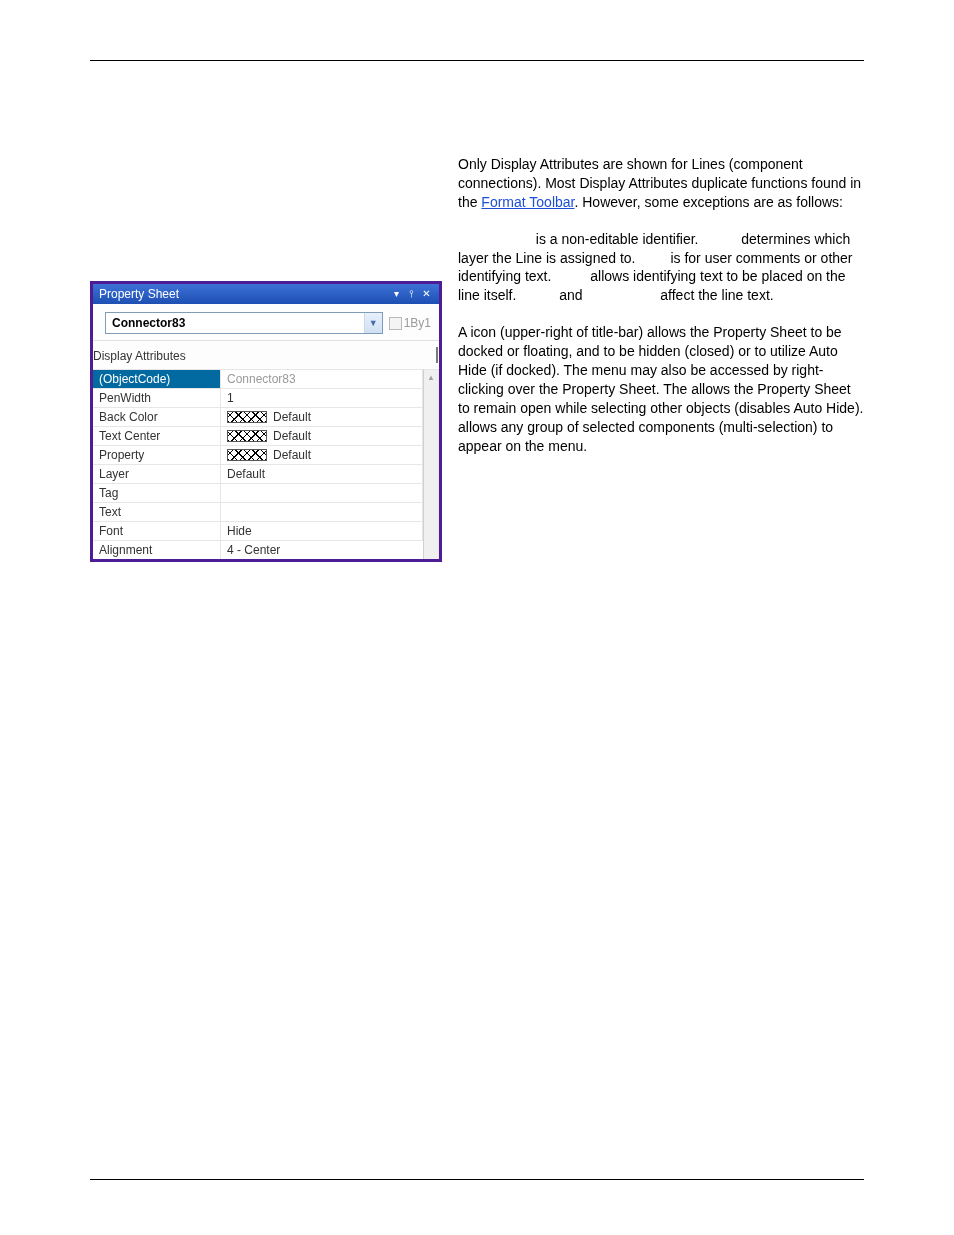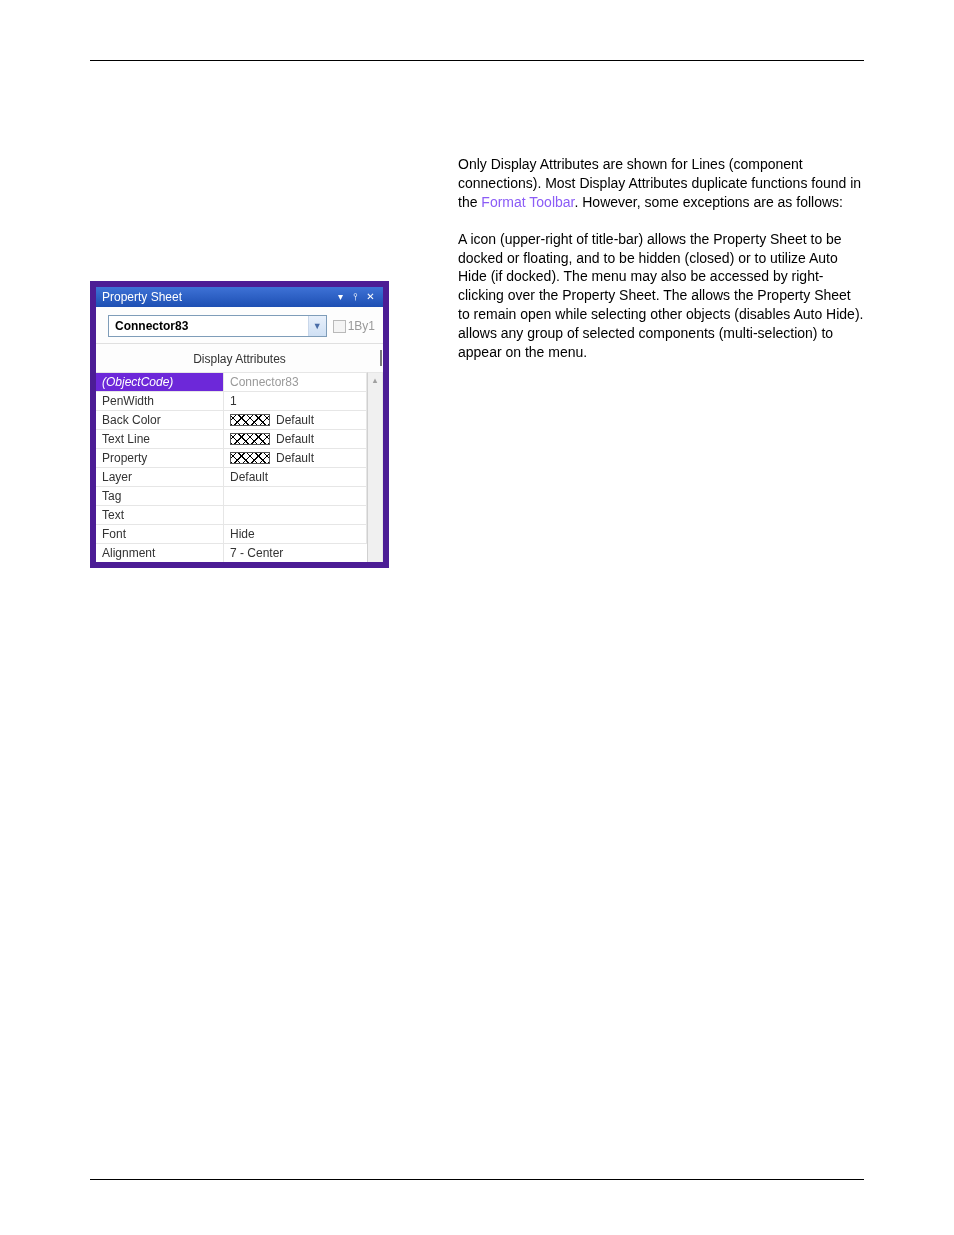--- a/index.html
+++ b/index.html
@@ -14,25 +14,25 @@
   }
   .page {
     padding: 60px 90px 50px 90px;
   }
   .hr-top { border: none; border-top: 1px solid #000; margin-bottom: 40px; }
   .hr-bottom { border: none; border-top: 1px solid #000; margin-top: 40px; position:absolute; bottom:55px; left:90px; right:90px;}
   .columns { display: flex; gap: 14px; }
   .left-col { width: 354px; flex-shrink:0;}
   .right-col { flex: 1; line-height: 1.35; }
   .para { margin-bottom: 18px; }
-  .link { color: #8b5cf6; cursor: pointer; }
+  .link { color: #1d4ed8; text-decoration: underline; cursor: pointer; }
   
   .panel {
-    border: 6px solid #4c1d95;
-    width: 299px;
+    border: 3px solid #4c1d95;
+    width: 352px;
     font-family: Tahoma, Arial, sans-serif;
     font-size: 12px;
     background: #fdfdfd;
     margin-top: 0;
   }
   .panel-titlebar {
     background: linear-gradient(#3e72d6, #1d4fb3);
     color: #fff;
     padding: 3px 6px;
     font-size: 12px;
@@ -80,21 +80,20 @@
   .chk {
     display:flex; align-items:center; gap:2px;
     color:#9a9a9a;
     font-size:12px;
     justify-content:flex-end;
   }
   .chkbox {
     width:13px; height:13px; border:1px solid #b9b9b9; background:#f4f4f4;
   }
   .section-header {
-    text-align: center;
     padding: 8px 0 6px 0;
     font-size: 12px;
     color:#333;
     border-top:1px solid #e0e0e0;
     position:relative;
   }
   .section-header::after{
     content:"";
     position:absolute;
     right:1px; top:6px; bottom:6px;
@@ -157,35 +156,35 @@
             <span class="val">Connector83</span>
             <span class="dd">▼</span>
           </div>
           <label class="chk">
             <span class="chkbox"></span>
             <span>1By1</span>
           </label>
         </div>
         <div class="section-header">Display Attributes</div>
         <div class="grid" id="grid">
-            <div class="cell name" style="background: #6d28d9; color: rgb(255, 255, 255); font-style: italic;">(ObjectCode)</div>
+            <div class="cell name" style="background: #0369a1; color: rgb(255, 255, 255);">(ObjectCode)</div>
             <div class="cell val" style="color: rgb(154, 154, 154);">
               <span>Connector83</span>
             </div>
             <div class="cell scroll" style="grid-row: span 10;">▴</div>
             <div class="cell name">PenWidth</div>
             <div class="cell val">
               <span>1</span>
             </div>
             <div class="cell name">Back Color</div>
             <div class="cell val">
               <span class="hatch"></span>
               <span>Default</span>
             </div>
-            <div class="cell name">Text Line</div>
+            <div class="cell name">Text Center</div>
             <div class="cell val">
               <span class="hatch"></span>
               <span>Default</span>
             </div>
             <div class="cell name">Property</div>
             <div class="cell val">
               <span class="hatch"></span>
               <span>Default</span>
             </div>
             <div class="cell name">Layer</div>
@@ -199,29 +198,30 @@
             <div class="cell name">Text</div>
             <div class="cell val">
               <span></span>
             </div>
             <div class="cell name">Font</div>
             <div class="cell val">
               <span>Hide</span>
             </div>
             <div class="cell name">Alignment</div>
             <div class="cell val">
-              <span>7 - Center</span>
+              <span>4 - Center</span>
             </div>
           </div>
       </div>
     </div>
 
     <div class="right-col">
       <div style="height:54px"></div>
       <p class="para">
         <span>Only Display Attributes are shown for Lines (component connections). Most Display Attributes duplicate functions found in the </span><a class="link">Format Toolbar</a><span>. However, some exceptions are as follows:</span>
       </p>
+      <p class="para" style="white-space:pre-wrap">                    is a non-editable identifier.           determines which layer the Line is assigned to.         is for user comments or other identifying text.          allows identifying text to be placed on the line itself.           and                    affect the line text.</p>
       <p class="para">A           icon (upper-right of title-bar) allows the Property Sheet to be docked or floating, and to be hidden (closed) or to utilize Auto Hide (if docked). The menu may also be accessed by right-clicking over the Property Sheet. The                       allows the Property Sheet to remain open while selecting other objects (disables Auto Hide).           allows any group of selected components (multi-selection) to appear on the menu.</p>
     </div>
   </div>
 
   <hr class="hr-bottom">
 </div>
 
 </body></html>

